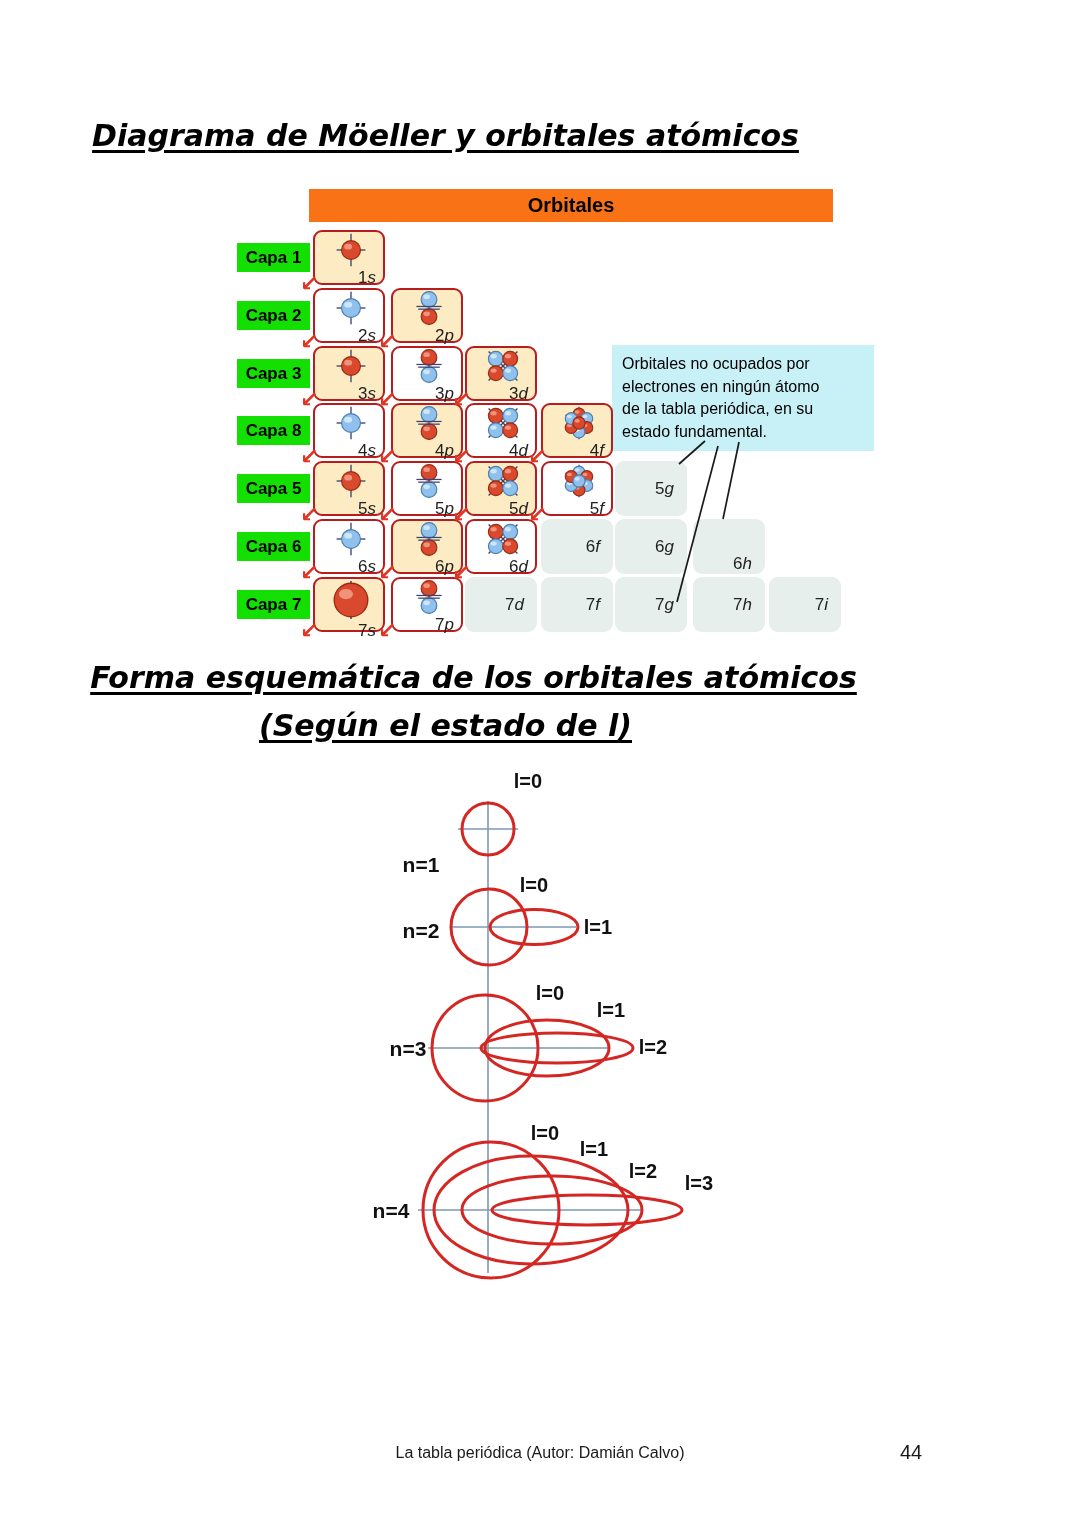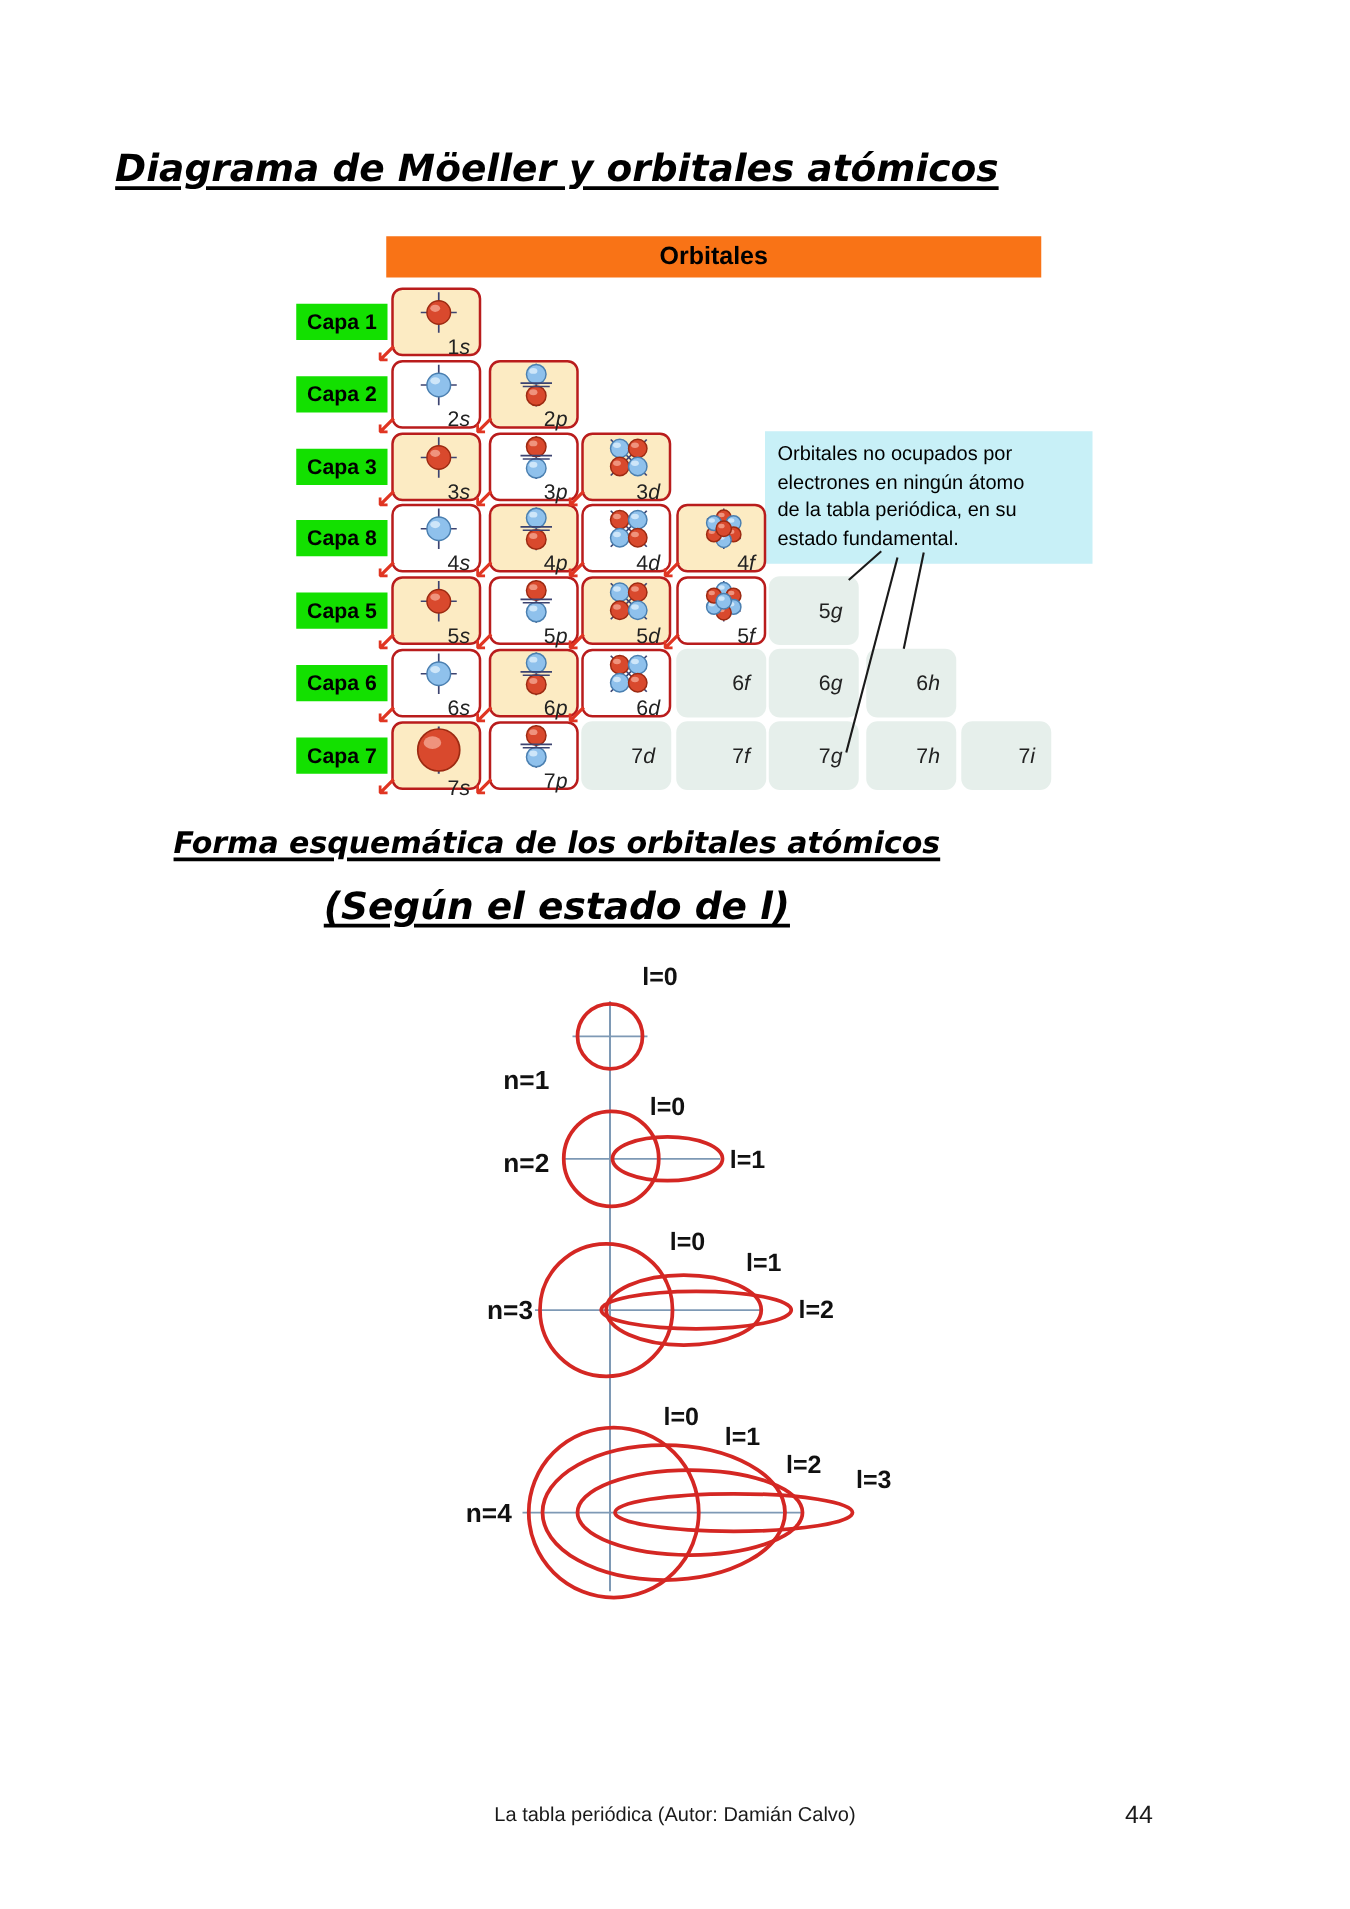--- a/index.html
+++ b/index.html
@@ -4,21 +4,21 @@
 <style>
   html,body{margin:0;padding:0;background:#ffffff;}
   body{width:1080px;height:1527px;position:relative;font-family:"Liberation Sans",sans-serif;overflow:hidden;}
 
   .doc-title{
     position:absolute;left:0;width:891px;text-align:center;
     font-family:"DejaVu Sans",sans-serif;font-weight:bold;font-style:italic;
     color:#000;text-decoration:underline;text-decoration-thickness:3px;text-underline-offset:4px;
   }
   #title1{top:118px;font-size:30px;}
-  #title2a{top:660px;font-size:24px;}
+  #title2a{top:660px;font-size:30px;padding-left:28px;}
   #title2b{top:708px;font-size:30px;}
 
   
   #moeller{position:absolute;left:235px;top:188px;width:625px;height:475px;}
   #orb-header{
     position:absolute;left:74px;top:1px;width:524px;height:33px;
     display:flex;align-items:center;justify-content:center;
     font-weight:bold;font-size:20px;color:#000;
   }
   .capa-label{
@@ -320,21 +320,21 @@
           <ellipse cx="25.54" cy="25.13" rx="3.4439999999999995" ry="2.4599999999999995" fill="#f2a08c" opacity="0.85"></ellipse>
         </svg></span>
       <span class="lbl"><span class="num">6</span><i>d</i></span>
     </div>
     <div class="cell empty" style="left: 306px; top: 331px;">
       <span class="lbl"><span class="num">6</span><i>f</i></span>
     </div>
     <div class="cell empty" style="left: 380px; top: 331px;">
       <span class="lbl"><span class="num">6</span><i>g</i></span>
     </div>
-    <div class="cell empty" style="left: 458px; top: 331px;">
+    <div class="cell empty" style="left: 458px; top: 331px; align-items: flex-end;">
       <span class="lbl"><span class="num">6</span><i>h</i></span>
     </div>
     <div class="capa-label" style="top: 402px; background: rgb(19, 224, 0);">Capa 7</div>
     <div class="fill-arrow" style="left: 65px; top: 433px;">↙</div>
     <div class="cell filled cream" style="left: 78px; top: 389px;">
       <span class="icon"><svg viewBox="0 0 40 40" width="42" height="42">
           <line x1="20" y1="2" x2="20" y2="38" stroke="#3c4370" stroke-width="1.5"></line>
           <line x1="4" y1="20" x2="36" y2="20" stroke="#3c4370" stroke-width="1.5"></line>
           <circle cx="20" cy="20" r="16" fill="#d9492d" stroke="#9c2a12" stroke-width="1.3"></circle>
           <ellipse cx="15.2" cy="14.4" rx="6.72" ry="4.8" fill="#f2a08c" opacity="0.85"></ellipse>

